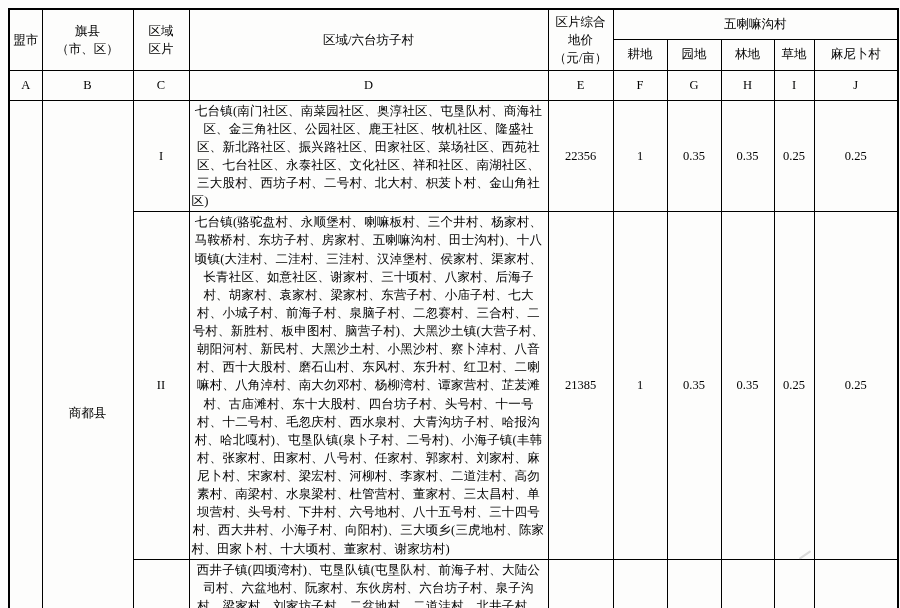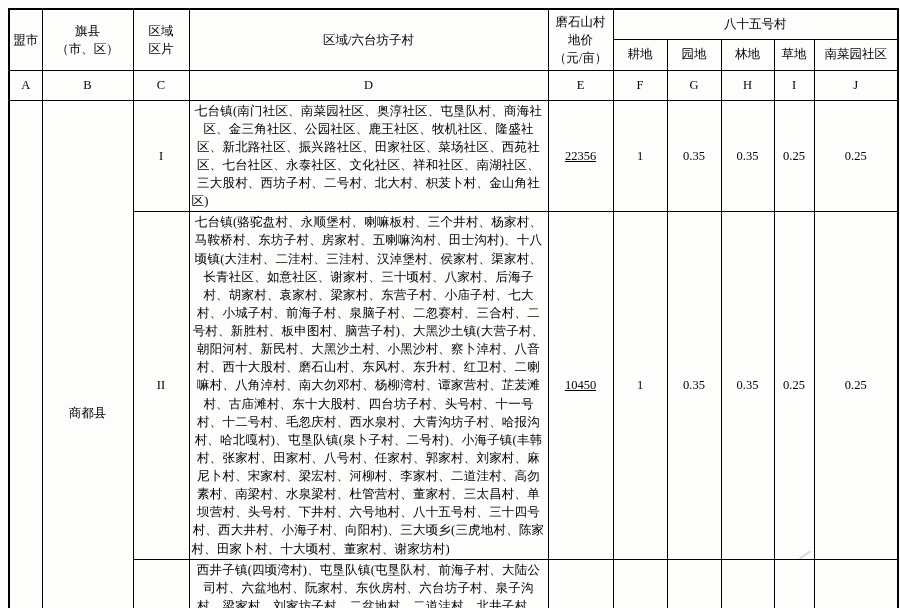--- a/index.html
+++ b/index.html
@@ -40,21 +40,20 @@
     font-size: 12.5px;
   }
   td.letter {
     font-size: 13px;
   }
   td.zone {
     font-size: 13px;
   }
   td.price {
     font-size: 13px;
-    text-decoration: underline;
   }
   td.coef {
     font-size: 13px;
   }
   td.desc {
     text-align: justify;
     text-align-last: left;
     font-size: 12px;
     line-height: 15.5px;
     padding: 3px 4px 3px 5px;
@@ -90,31 +89,31 @@
     </colgroup>
 
     <tbody>
         <tr style="height:30px">
       <td class="hdr" rowspan="2">盟市</td>
       <td class="hdr" rowspan="2">旗县
 （市、区）</td>
       <td class="hdr" rowspan="2">区域
 区片</td>
       <td class="hdr" rowspan="2">区域/六台坊子村</td>
-      <td class="hdr" rowspan="2">磨石山村
+      <td class="hdr" rowspan="2">区片综合
 地价
 （元/亩）</td>
-      <td class="hdr" colspan="5">八十五号村</td>
+      <td class="hdr" colspan="5">五喇嘛沟村</td>
     </tr>
     <tr style="height:31px">
       <td class="hdr">耕地</td>
       <td class="hdr">园地</td>
       <td class="hdr">林地</td>
       <td class="hdr">草地</td>
-      <td class="hdr">南菜园社区</td>
+      <td class="hdr">麻尼卜村</td>
     </tr>
 
     <tr style="height:30px">
       <td class="letter">A</td>
       <td class="letter">B</td>
       <td class="letter">C</td>
       <td class="letter">D</td>
       <td class="letter">E</td>
       <td class="letter">F</td>
       <td class="letter">G</td>
@@ -132,21 +131,21 @@
       <td class="coef">1</td>
       <td class="coef">0.35</td>
       <td class="coef">0.35</td>
       <td class="coef">0.25</td>
       <td class="coef">0.25</td>
     </tr>
 
     <tr style="height:278px">
       <td class="zone">II</td>
       <td class="desc">七台镇(骆驼盘村、永顺堡村、喇嘛板村、三个井村、杨家村、马鞍桥村、东坊子村、房家村、五喇嘛沟村、田士沟村)、十八顷镇(大洼村、二洼村、三洼村、汉淖堡村、侯家村、渠家村、长青社区、如意社区、谢家村、三十顷村、八家村、后海子村、胡家村、袁家村、梁家村、东营子村、小庙子村、七大村、小城子村、前海子村、泉脑子村、二忽赛村、三合村、二号村、新胜村、板申图村、脑营子村)、大黑沙土镇(大营子村、朝阳河村、新民村、大黑沙土村、小黑沙村、察卜淖村、八音村、西十大股村、磨石山村、东风村、东升村、红卫村、二喇嘛村、八角淖村、南大勿邓村、杨柳湾村、谭家营村、芷茇滩村、古庙滩村、东十大股村、四台坊子村、头号村、十一号村、十二号村、毛忽庆村、西水泉村、大青沟坊子村、哈报沟村、哈北嘎村)、屯垦队镇(泉卜子村、二号村)、小海子镇(丰韩村、张家村、田家村、八号村、任家村、郭家村、刘家村、麻尼卜村、宋家村、梁宏村、河柳村、李家村、二道洼村、高勿素村、南梁村、水泉梁村、杜管营村、董家村、三太昌村、单坝营村、头号村、下井村、六号地村、八十五号村、三十四号村、西大井村、小海子村、向阳村)、三大顷乡(三虎地村、陈家村、田家卜村、十大顷村、董家村、谢家坊村)</td>
-      <td class="price">10450</td>
+      <td class="price">21385</td>
       <td class="coef">1</td>
       <td class="coef">0.35</td>
       <td class="coef">0.35</td>
       <td class="coef">0.25</td>
       <td class="coef">0.25</td>
     </tr>
 
     <tr style="height:131px">
       <td class="zone">III</td>
       <td class="desc">西井子镇(四顷湾村)、屯垦队镇(屯垦队村、前海子村、大陆公司村、六盆地村、阮家村、东伙房村、六台坊子村、泉子沟村、梁家村、刘家坊子村、二盆地村、二道洼村、北井子村、人头山村、大补龙村、乌彦沟村、黄家梁村、大五号村、顺城公司村、仝家村、立本公司村、壕欠村、池家村、卯都图村、米家村)、玻璃忽镜乡(玻璃忽镜村、贲红沟村、元山子村、喇嘛勿拉村、二吉淖村、超格敖包村、头号村、阳高村、沃图村、乌尼圪其村、瓜坊子村、单坝沟村、押地坊村、三号村)、三大顷乡(苏木村、新海子村、长青沟村)</td>

